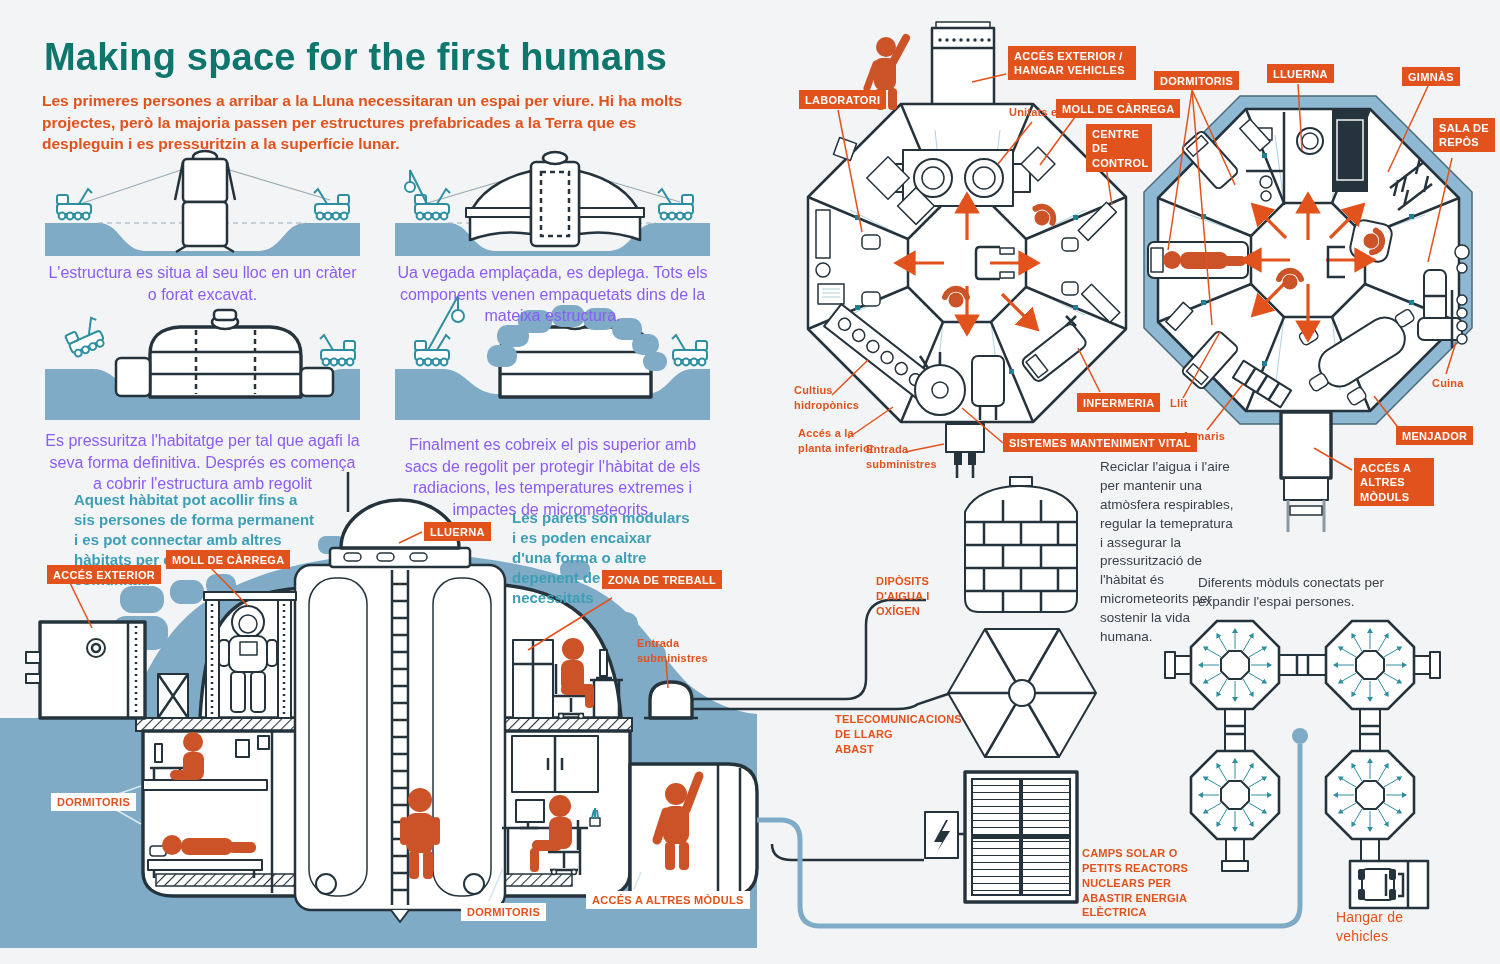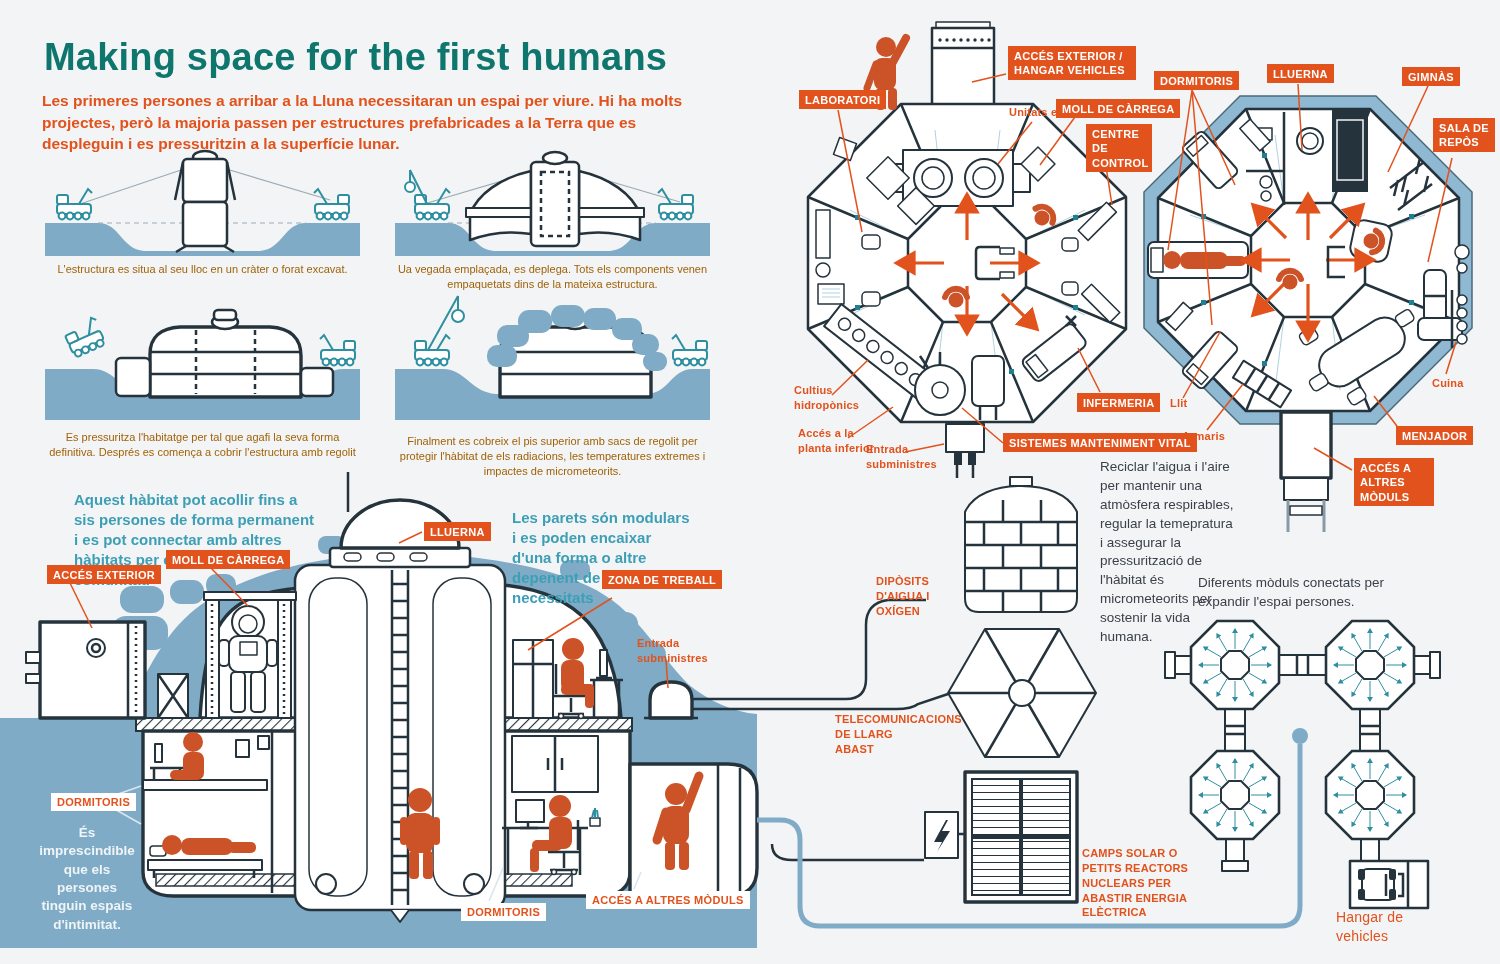--- a/index.html
+++ b/index.html
@@ -1,21 +1,21 @@
 <!DOCTYPE html>
 <html><head>
 <meta charset="utf-8">
 <style>
   html,body{margin:0;padding:0;background:#e8e9ea}
   .stage{position:relative;width:1500px;height:964px;background:#F3F4F6;overflow:hidden;
          font-family:"Liberation Sans",sans-serif;}
   .abs{position:absolute}
   .title{font-size:38px;font-weight:bold;color:#0f766e;letter-spacing:.2px;white-space:nowrap}
   .intro{font-size:15.5px;font-weight:bold;color:#E2521C;line-height:1.4}
-  .cap{font-size:11px;color:#a16207;text-align:center;line-height:1.35}
+  .cap{font-size:16px;color:#8b5cf6;text-align:center;line-height:1.35}
   .teal{color:#3D9FB5;font-size:15px;font-weight:bold;line-height:1.34}
   .dark{color:#3A4149;font-size:13.5px;line-height:1.4}
   .privacy{color:#EFF4F7;font-size:13.5px;font-weight:bold;text-align:center;line-height:1.36}
   .lbl{background:#E2521C;color:#fff;font-size:11px;font-weight:bold;line-height:1.3;
        padding:3px 6px 2px;letter-spacing:.3px;white-space:nowrap;box-sizing:border-box}
   .lblw{background:#fff;color:#E2521C;font-size:11px;font-weight:bold;line-height:1.3;
         padding:2px 6px;letter-spacing:.3px;white-space:nowrap}
   .ot{color:#E2521C;font-size:11px;font-weight:bold;line-height:1.35;letter-spacing:.2px}
   .wrap{white-space:normal}
   .ctr{text-align:left}
@@ -602,21 +602,20 @@
 <div class="abs title" style="left:44px;top:36px">Making space for the first humans</div>
 <div class="abs intro" style="left:42px;top:90px;width:658px">Les primeres persones a arribar a la Lluna necessitaran un espai per viure. Hi ha molts projectes, però la majoria passen per estructures prefabricades a la Terra que es despleguin i es pressuritzin a la superfície lunar.</div>
 
 <div class="abs cap" style="left:45px;top:262px;width:315px">L'estructura es situa al seu lloc en un cràter o forat excavat.</div>
 <div class="abs cap" style="left:395px;top:262px;width:315px">Ua vegada emplaçada, es deplega. Tots els components venen empaquetats dins de la mateixa estructura.</div>
 <div class="abs cap" style="left:45px;top:430px;width:315px">Es pressuritza l'habitatge per tal que agafi la seva forma definitiva. Després es comença a cobrir l'estructura amb regolit</div>
 <div class="abs cap" style="left:395px;top:434px;width:315px">Finalment es cobreix el pis superior amb sacs de regolit per protegir l'hàbitat de els radiacions, les temperatures extremes i impactes de micrometeorits.</div>
 
 <div class="abs teal" style="left:74px;top:490px;width:242px">Aquest hàbitat pot acollir fins a sis persones de forma permanent i es pot connectar amb altres hàbitats per crear una petita comunitat.</div>
 <div class="abs teal" style="left:512px;top:508px;width:180px">Les parets són modulars i es poden encaixar d'una forma o altre depenent de les necessitats</div>
-<div class="abs privacy" style="left:38px;top:824px;width:98px">És imprescindible que els persones tinguin espais d'intimitat.</div>
 <div class="abs dark" style="left:1100px;top:458px;width:138px">Reciclar l'aigua i l'aire per mantenir una atmòsfera respirables, regular la temepratura i assegurar la pressurització de l'hàbitat és micrometeorits per sostenir la vida humana.</div>
 <div class="abs dark ctr" style="left:1198px;top:574px;width:205px">Diferents mòduls conectats per expandir l'espai persones.</div>
 
 <div class="abs lbl" style="left:47px;top:565px">ACCÉS EXTERIOR</div>
 <div class="abs lbl" style="left:166px;top:550px">MOLL DE CÀRREGA</div>
 <div class="abs lbl" style="left:424px;top:522px">LLUERNA</div>
 <div class="abs lbl" style="left:602px;top:570px">ZONA DE TREBALL</div>
 <div class="abs ot wrap ctr" style="left:637px;top:636px;width:64px">Entrada subministres</div>
 <div class="abs lblw" style="left:51px;top:793px">DORMITORIS</div>
 <div class="abs lblw" style="left:461px;top:903px">DORMITORIS</div>

